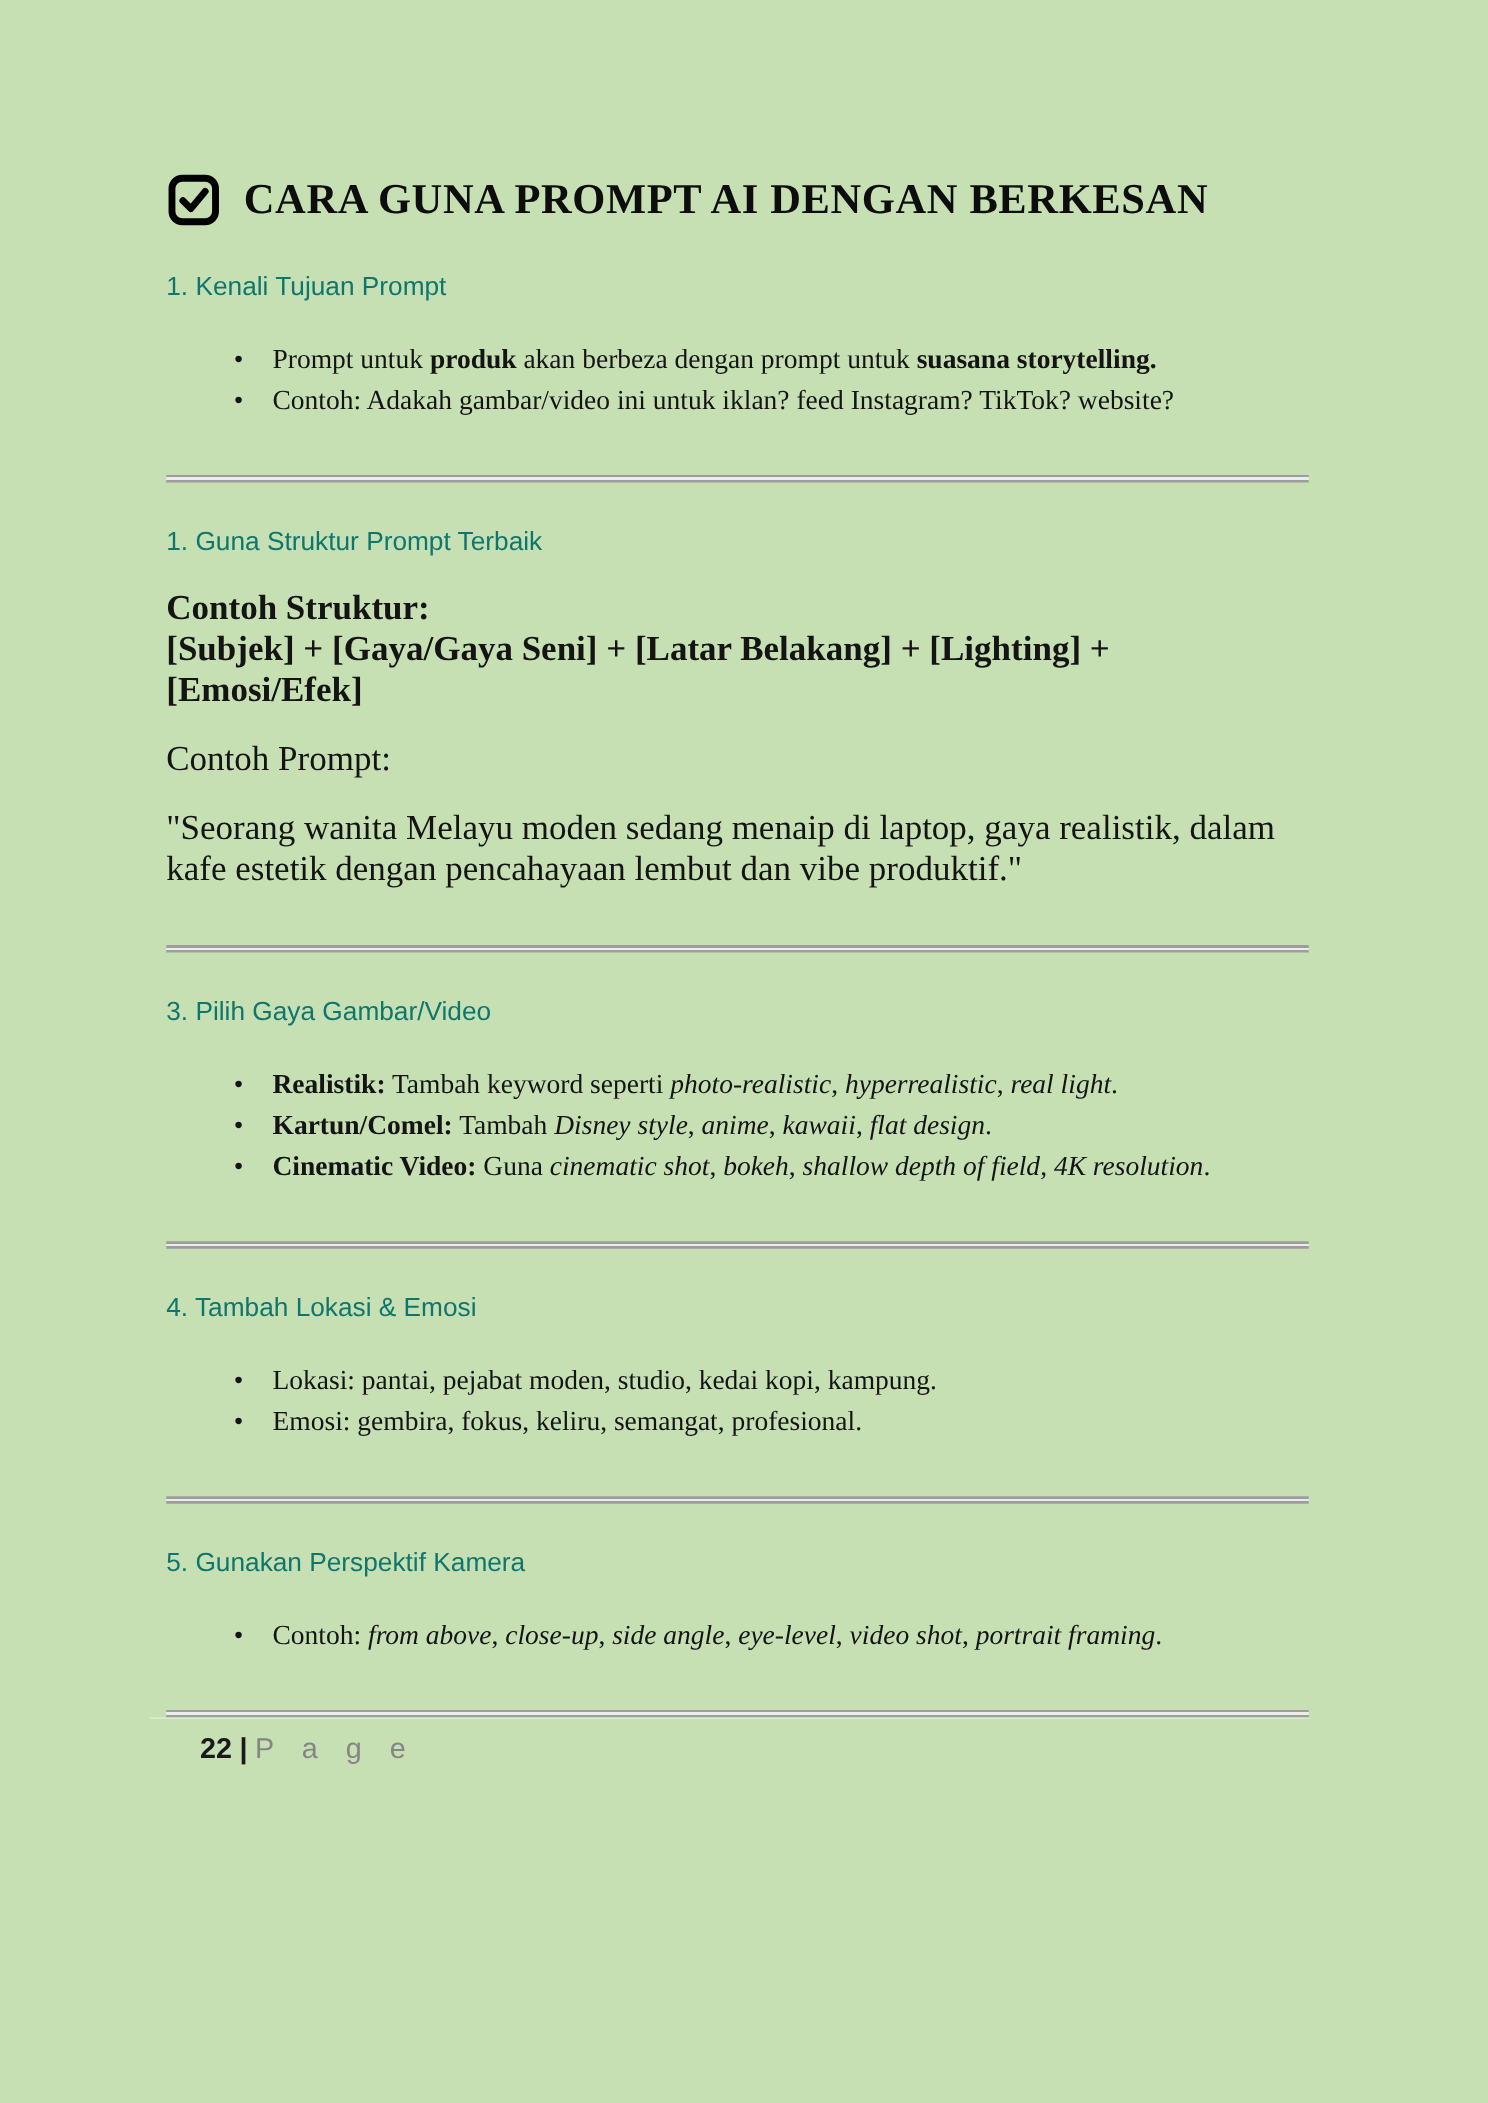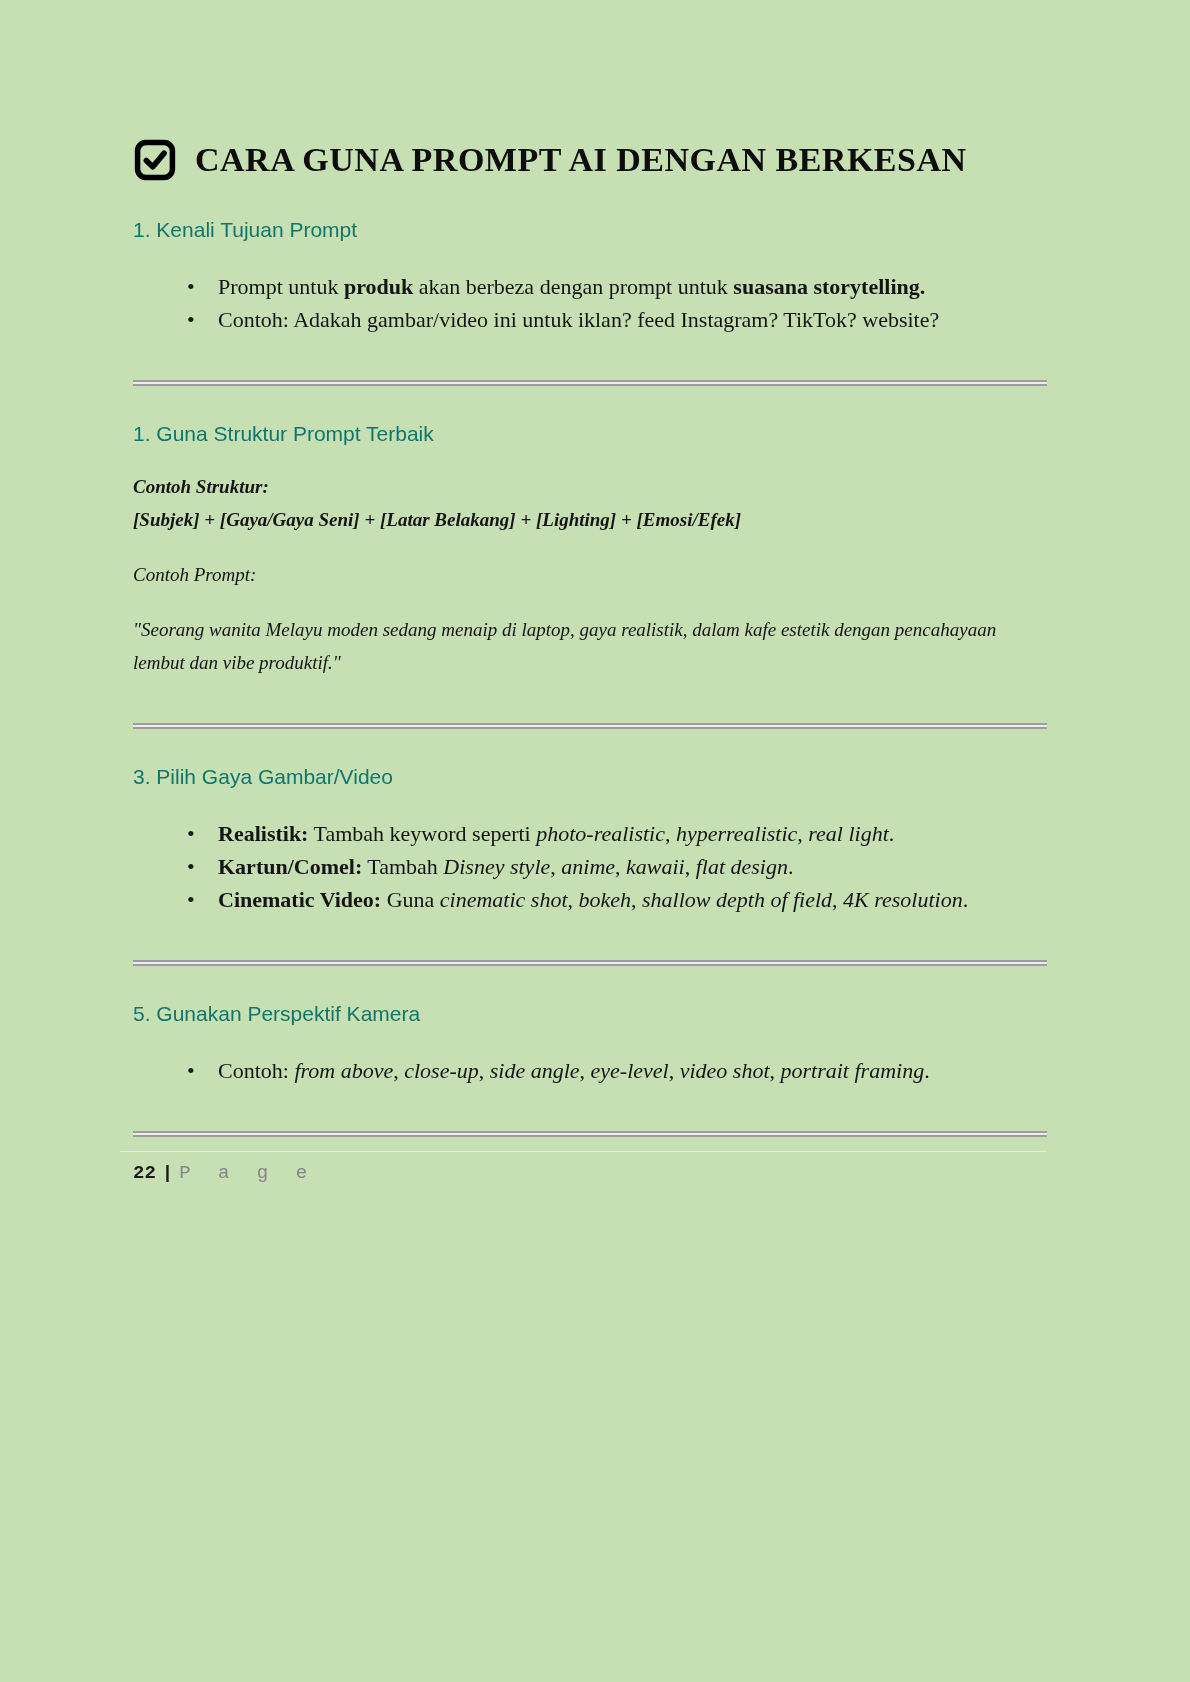--- a/index.html
+++ b/index.html
@@ -36,21 +36,21 @@
   
   .sec-heading {
     font-family: "Liberation Sans", "DejaVu Sans", sans-serif;
     font-weight: 400;
     font-size: 21px;
     line-height: 28px;
     margin: 34px 0 0 0;
     color: #0f766e;
   }
   
-  .para { margin: 22px 0 0 0; font-size: 19px; line-height: 33px; font-style: italic; }
+  .para { margin: 22px 0 0 0; font-size: 28px; line-height: 33px; }
   .para .pline { min-height: 33px; }
   
   .bullets {
     list-style: none;
     margin: 26px 0 0 0;
     padding: 0 0 0 54px;
   }
   .bullets li {
     position: relative;
     padding-left: 31px;
@@ -79,22 +79,23 @@
   
   .footer {
     margin-top: auto;
     padding-bottom: 94px;
   }
   .footer-line {
     border-top: 1px solid #e3eed6;
     margin: 0 0 10px -13px;
   }
   .footer-text {
-    font-family: Liberation Mono, monospace;
-    font-size: 19px;
+    font-family: Liberation Sans, sans-serif;
+    font-size: 23px;
+    margin-left: 27px;
   }
   .footer-text .num { font-weight: bold; color: #1a1a1a; }
   .footer-text .bar { font-weight: bold; color: #1a1a1a; margin: 0 6px; }
   .footer-text .lbl { color: #858585; letter-spacing: 8px; }
 </style>
 </head>
 <body>
 
 <div class="page">
 
@@ -139,20 +140,29 @@
       <h2 class="sec-heading">3. Pilih Gaya Gambar/Video</h2>
 
       <ul class="bullets">
           <li><span class="b">Realistik:</span><span> Tambah keyword seperti </span><span class="i">photo-realistic</span><span>, </span><span class="i">hyperrealistic</span><span>, </span><span class="i">real light</span><span>.</span></li>
           <li><span class="b">Kartun/Comel:</span><span> Tambah </span><span class="i">Disney style</span><span>, </span><span class="i">anime</span><span>, </span><span class="i">kawaii</span><span>, </span><span class="i">flat design</span><span>.</span></li>
           <li><span class="b">Cinematic Video:</span><span> Guna </span><span class="i">cinematic shot</span><span>, </span><span class="i">bokeh</span><span>, </span><span class="i">shallow depth of field</span><span>, </span><span class="i">4K resolution</span><span>.</span></li>
         </ul>
       <div class="hrule"></div>
     </section>
 
+    <section class="sec">
+      <h2 class="sec-heading">4. Tambah Lokasi &amp; Emosi</h2>
+
+      <ul class="bullets">
+          <li><span>Lokasi: pantai, pejabat moden, studio, kedai kopi, kampung.</span></li>
+          <li><span>Emosi: gembira, fokus, keliru, semangat, profesional.</span></li>
+        </ul>
+      <div class="hrule"></div>
+    </section>
 
     <section class="sec">
       <h2 class="sec-heading">5. Gunakan Perspektif Kamera</h2>
 
       <ul class="bullets">
           <li><span>Contoh: </span><span class="i">from above</span><span>, </span><span class="i">close-up</span><span>, </span><span class="i">side angle</span><span>, </span><span class="i">eye-level</span><span>, </span><span class="i">video shot</span><span>, </span><span class="i">portrait framing</span><span>.</span></li>
         </ul>
       <div class="hrule"></div>
     </section>
   </div>

